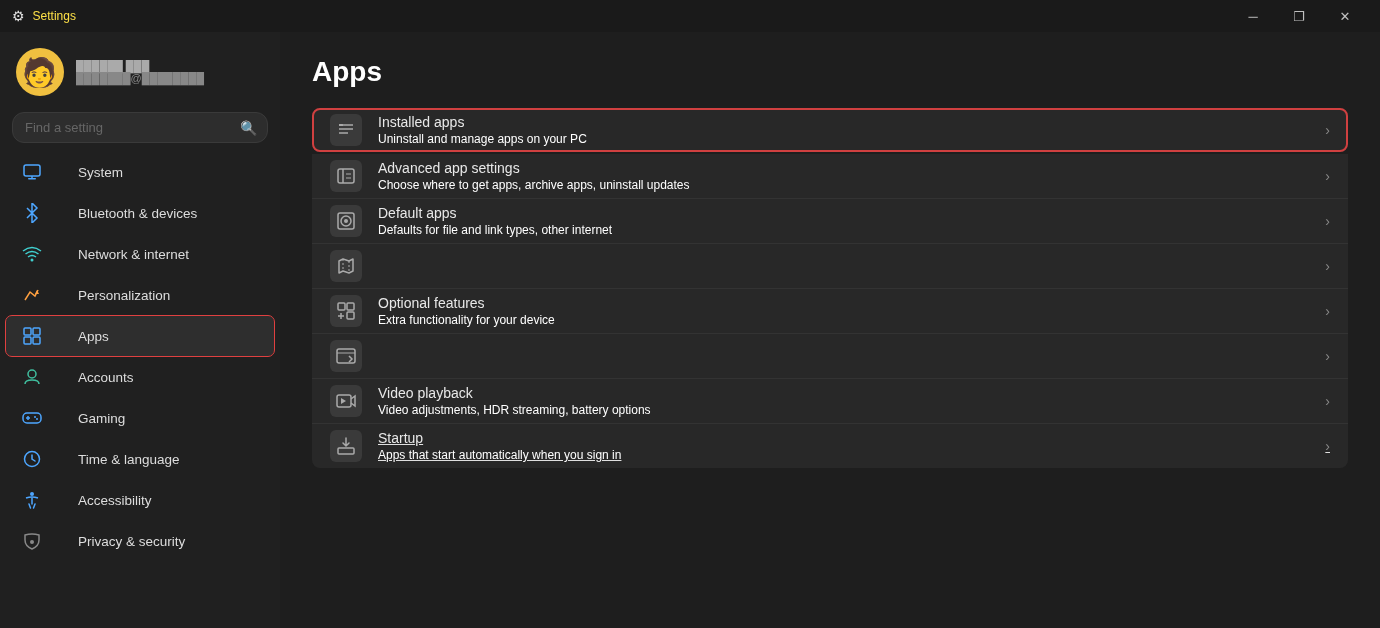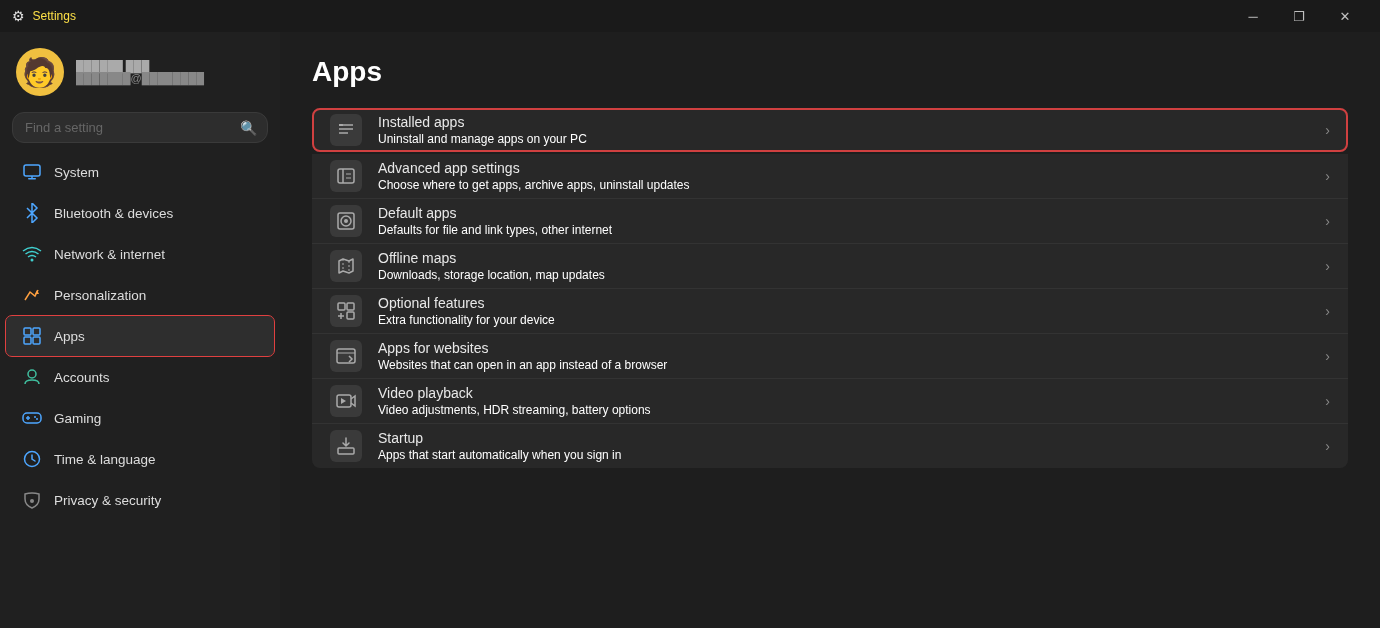--- a/index.html
+++ b/index.html
@@ -153,20 +153,21 @@
       height: 20px;
       display: flex;
       align-items: center;
       justify-content: center;
       font-size: 16px;
       flex-shrink: 0;
     }
     .nav-label {
       font-size: 13.5px;
       color: #ddd;
+      margin-left: 24px;
     }
 
     
     .content {
       flex: 1;
       background: #1e1e1e;
       overflow-y: auto;
       padding: 24px 32px;
     }
     .content::-webkit-scrollbar { width: 6px; }
@@ -185,21 +186,21 @@
       display: flex;
       align-items: center;
       justify-content: space-between;
       padding: 6px 18px;
       background: #282828;
       border-bottom: 1px solid #333;
       cursor: pointer;
       transition: background 0.15s;
     }
     .setting-item:first-of-type { border-radius: 8px 8px 0 0; }
-    .setting-item:last-of-type { border-radius: 0 0 8px 8px; border-bottom: none; }
+    .setting-item:last-of-type { border-radius: 0 0 8px 8px; border-bottom: none; text-decoration: underline; }
     .setting-item:only-of-type { border-radius: 8px; border-bottom: none; }
 
     .setting-item.highlighted {
       outline: 2px solid #d04040;
       outline-offset: -2px;
       border-radius: 8px;
       margin-bottom: 2px;
       border-bottom: none;
     }
 
@@ -353,20 +354,30 @@
       <div class="nav-item">
         <span class="nav-icon icon-blue">
           <svg width="18" height="18" viewBox="0 0 18 18" fill="none">
             <circle cx="9" cy="9" r="7.5" stroke="#4da6ff" stroke-width="1.5" fill="none"></circle>
             <path d="M9 5 L9 9 L12 11" stroke="#4da6ff" stroke-width="1.5" stroke-linecap="round"></path>
           </svg>
         </span>
         <span class="nav-label">Time &amp; language</span>
       </div>
       <div class="nav-item">
+        <span class="nav-icon icon-blue">
+          <svg width="18" height="18" viewBox="0 0 18 18" fill="none">
+            <circle cx="9" cy="3" r="2" fill="#4da6ff"></circle>
+            <path d="M3 7 Q9 5 15 7" stroke="#4da6ff" stroke-width="1.5" fill="none"></path>
+            <path d="M9 7 L9 13 M6 13 L7.5 17 M12 13 L10.5 17" stroke="#4da6ff" stroke-width="1.5" stroke-linecap="round"></path>
+          </svg>
+        </span>
+        <span class="nav-label">Accessibility</span>
+      </div>
+      <div class="nav-item">
         <span class="nav-icon">
           <svg width="16" height="18" viewBox="0 0 16 18" fill="none">
             <path d="M1 8 L1 3 Q8 1 15 3 L15 8 Q15 14 8 17 Q1 14 1 8Z" stroke="#888" stroke-width="1.5" fill="none"></path>
             <circle cx="8" cy="10" r="2" fill="#888"></circle>
           </svg>
         </span>
         <span class="nav-label">Privacy &amp; security</span>
       </div>
     </nav>
   </div>
@@ -429,24 +440,20 @@
       </div>
 
       <div class="setting-item">
         <div class="setting-item-left">
           <div class="setting-icon">
             <svg width="20" height="20" viewBox="0 0 20 20" fill="none">
               <path d="M7 3 L13 5 L17 3 L17 15 L13 17 L7 15 L3 17 L3 5 Z" stroke="#aaa" stroke-width="1.5" fill="none" stroke-linejoin="round"></path>
               <line x1="7" y1="3" x2="7" y2="15" stroke="#aaa" stroke-width="1" stroke-dasharray="2"></line>
               <line x1="13" y1="5" x2="13" y2="17" stroke="#aaa" stroke-width="1" stroke-dasharray="2"></line>
             </svg>
-          </div>
-          <div class="setting-text">
-            <span class="setting-title">Offline maps</span>
-            <span class="setting-desc">Downloads, storage location, map updates</span>
           </div>
         </div>
         <span class="chevron">›</span>
       </div>
 
       <div class="setting-item">
         <div class="setting-item-left">
           <div class="setting-icon">
             <svg width="20" height="20" viewBox="0 0 20 20" fill="none">
               <rect x="2" y="2" width="7" height="7" rx="1" stroke="#aaa" stroke-width="1.5" fill="none"></rect>
@@ -466,24 +473,20 @@
 
       <div class="setting-item">
         <div class="setting-item-left">
           <div class="setting-icon">
             <svg width="20" height="20" viewBox="0 0 20 20" fill="none">
               <rect x="1" y="3" width="18" height="14" rx="2" stroke="#aaa" stroke-width="1.5" fill="none"></rect>
               <line x1="1" y1="7" x2="19" y2="7" stroke="#aaa" stroke-width="1"></line>
               <path d="M13 10 L16 13 L13 16" stroke="#aaa" stroke-width="1.5" fill="none"></path>
             </svg>
           </div>
-          <div class="setting-text">
-            <span class="setting-title">Apps for websites</span>
-            <span class="setting-desc">Websites that can open in an app instead of a browser</span>
-          </div>
         </div>
         <span class="chevron">›</span>
       </div>
 
       <div class="setting-item">
         <div class="setting-item-left">
           <div class="setting-icon">
             <svg width="20" height="20" viewBox="0 0 20 20" fill="none">
               <rect x="1" y="4" width="14" height="12" rx="2" stroke="#aaa" stroke-width="1.5" fill="none"></rect>
               <polyline points="15,8 19,5 19,15 15,12" stroke="#aaa" stroke-width="1.5" fill="none"></polyline>

